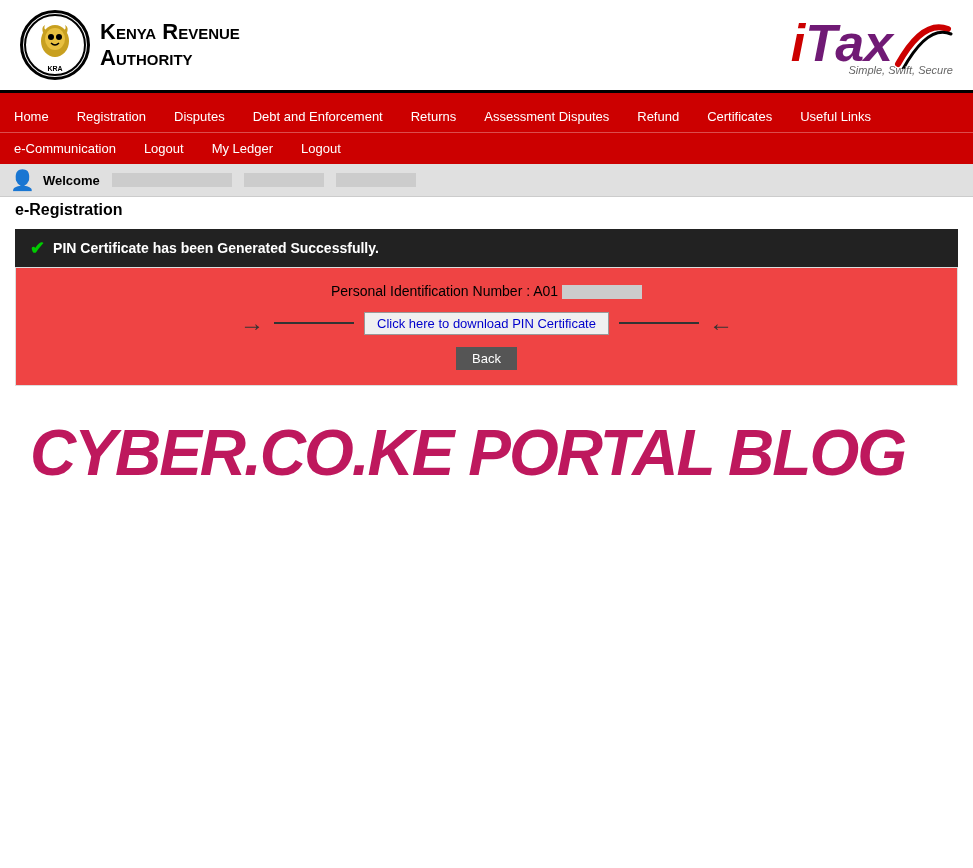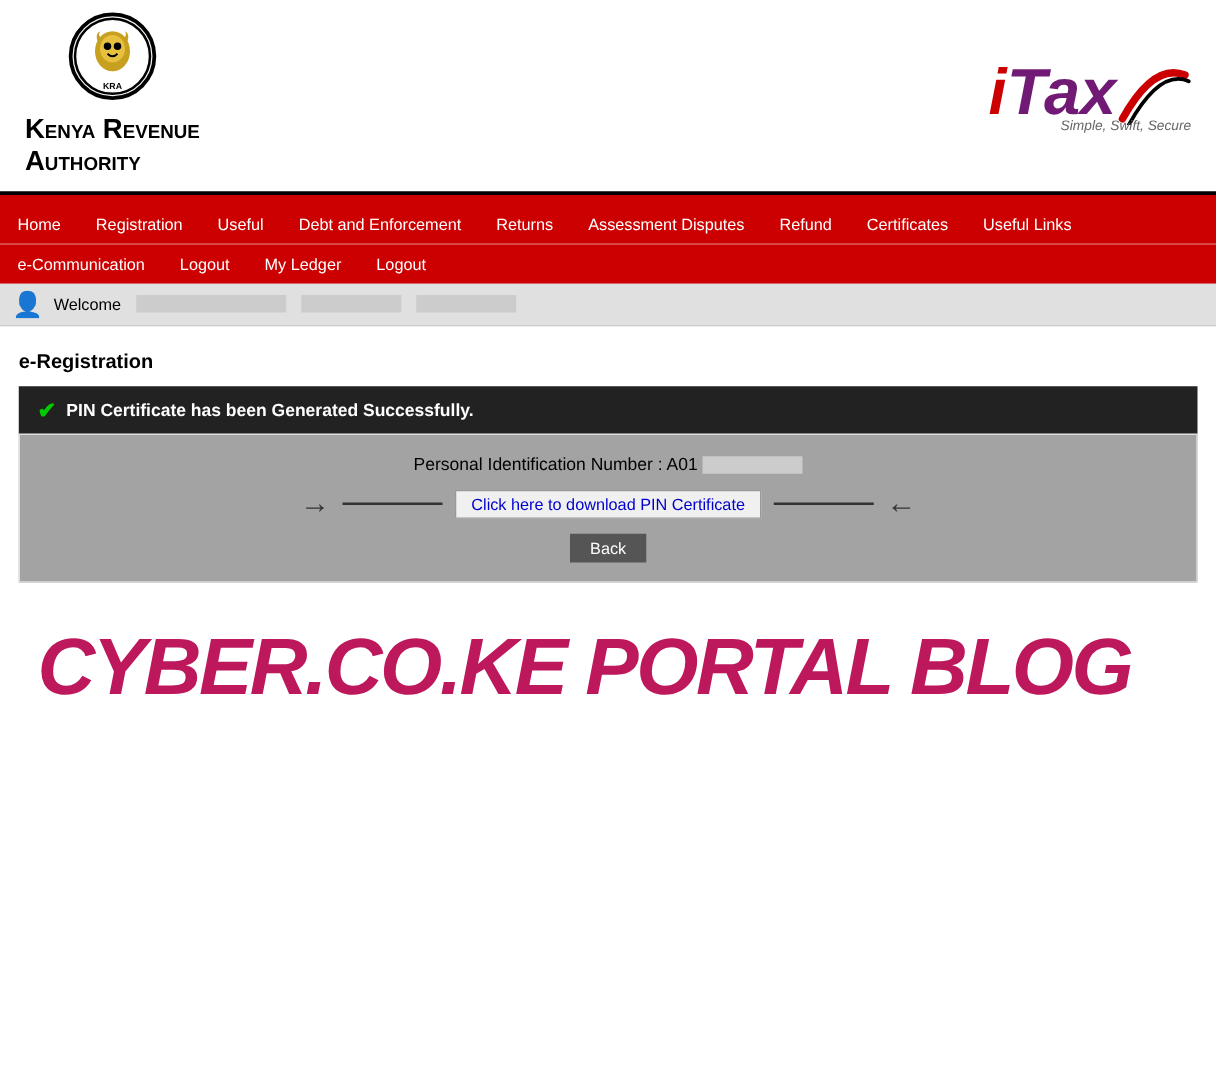--- a/index.html
+++ b/index.html
@@ -1,47 +1,47 @@
 <!DOCTYPE html>
 <html><head>
   <meta charset="utf-8">
   <style>
     * { margin: 0; padding: 0; box-sizing: border-box; }
     body { font-family: Arial, sans-serif; background: #fff; width: 973px; min-height: 868px; overflow-x: hidden; }
 
     
     .header { display: flex; justify-content: space-between; align-items: center; padding: 10px 20px; background: #fff; border-bottom: 3px solid #000; }
-    .kra-logo { display: flex; align-items: center; gap: 10px; flex-direction: column; }
+    .kra-logo { display: flex; align-items: center; gap: 10px; }
     .kra-text { font-size: 22px; font-weight: bold; color: #000; line-height: 1.2; font-variant: small-caps; }
 
     
     .red-stripe { background: #cc0000; height: 8px; }
 
     
     .nav-row1 { background: #cc0000; display: flex; align-items: stretch; }
     .nav-row2 { background: #cc0000; display: flex; align-items: stretch; border-top: 1px solid rgba(255,255,255,0.3); }
     .nav-item { color: #fff; padding: 8px 14px; font-size: 13px; font-weight: normal; cursor: pointer; white-space: nowrap; text-decoration: none; display: flex; align-items: center; }
 
     
     .welcome-bar { background: #e0e0e0; display: flex; align-items: center; padding: 4px 10px; gap: 8px; font-size: 13px; border-bottom: 1px solid #ccc; }
     .welcome-icon { font-size: 20px; }
-    .welcome-text { font-weight: normal; }
+    .welcome-text { font-weight: bold; }
     .welcome-name { background: #ccc; width: 120px; height: 14px; display: inline-block; vertical-align: middle; margin-left: 4px; }
     .welcome-masked { background: #ccc; width: 80px; height: 14px; display: inline-block; vertical-align: middle; margin-left: 4px; }
 
     
-    .content { padding: 20px 15px; }
+    .content { padding: 4px 15px; }
     .page-title { font-size: 16px; font-weight: bold; margin-bottom: 10px; }
 
     
     .success-bar { background: #222; color: #fff; padding: 8px 15px; display: flex; align-items: center; gap: 8px; font-size: 14px; font-weight: bold; }
     .success-icon { color: #00cc00; font-size: 18px; }
 
     
-    .pin-section { background: #a3a3a3; padding: 15px; text-align: center; border: 1px solid #ddd; }
+    .pin-section { background: #ef4444; padding: 15px; text-align: center; border: 1px solid #ddd; }
     .pin-text { font-size: 14px; margin-bottom: 10px; }
     .pin-number { background: #ccc; display: inline-block; width: 80px; height: 14px; vertical-align: middle; margin-left: 4px; }
 
     
     .arrow-container { display: flex; align-items: center; justify-content: center; gap: 10px; margin: 10px 0; }
     .download-link { color: #0000cc; border: 1px solid #999; padding: 3px 12px; font-size: 13px; cursor: pointer; background: #f0f0f0; }
 
     
     .back-section { text-align: center; margin-top: 10px; }
     .back-btn { background: #555; color: #fff; border: none; padding: 4px 16px; font-size: 13px; cursor: pointer; }
@@ -97,21 +97,21 @@
     </div>
     <div class="tagline-text">Simple, Swift, Secure</div>
   </div>
 </div>
 
 <div class="red-stripe"></div>
 
 <div class="nav-row1">
   <a class="nav-item">Home</a>
   <a class="nav-item">Registration</a>
-  <a class="nav-item">Useful</a>
+  <a class="nav-item">Disputes</a>
   <a class="nav-item">Debt and Enforcement</a>
   <a class="nav-item">Returns</a>
   <a class="nav-item">Assessment Disputes</a>
   <a class="nav-item">Refund</a>
   <a class="nav-item">Certificates</a>
   <a class="nav-item">Useful Links</a>
 </div>
 
 <div class="nav-row2">
   <a class="nav-item">e-Communication</a>

